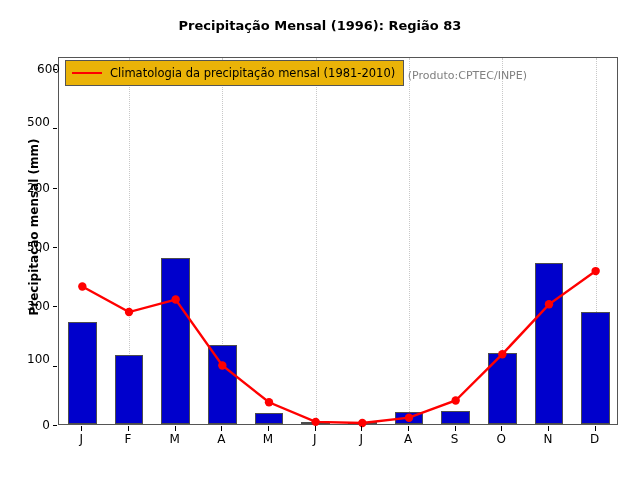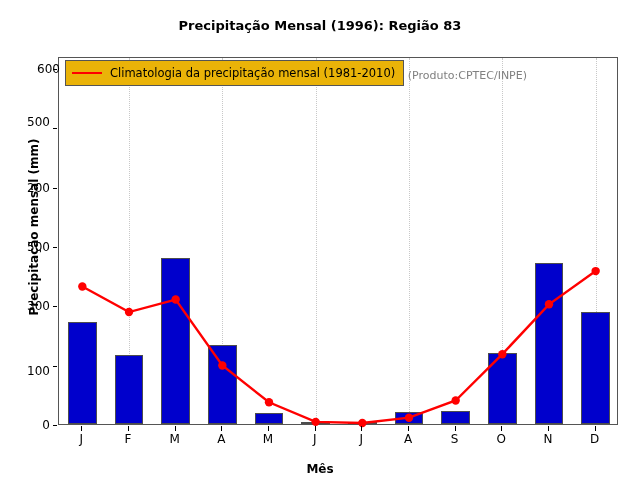--- a/index.html
+++ b/index.html
@@ -192,32 +192,31 @@
         <circle cx="303.3333333333333" cy="365.03225806451616" r="4.2" fill="#ff0000"></circle>
         <circle cx="350" cy="359.69032258064516" r="4.2" fill="#ff0000"></circle>
         <circle cx="396.66666666666663" cy="342.47741935483873" r="4.2" fill="#ff0000"></circle>
         <circle cx="443.3333333333333" cy="296.18064516129033" r="4.2" fill="#ff0000"></circle>
         <circle cx="490" cy="246.32258064516128" r="4.2" fill="#ff0000"></circle>
         <circle cx="536.6666666666666" cy="213.08387096774194" r="4.2" fill="#ff0000"></circle>
       </svg>
   </div>
 
   <div id="ylabel">Precipitação mensal (mm)</div>
-  <div id="xlabel">Mês</div>
 
   <div id="legend">
     <span id="legend-swatch"></span>
     <span id="legend-label">Climatologia da precipitação mensal (1981-2010)</span>
   </div>
 
   <div id="produto-note">(Produto:CPTEC/INPE)</div>
 
 <div class="ytick-label" style="top: 425px; left: 10px;">0</div>
     <div class="ytick-mark" style="top: 425px; left: 53px;"></div>
-    <div class="ytick-label" style="top: 371px; left: 10px;">100</div>
+    <div class="ytick-label" style="top: 359px; left: 10px;">100</div>
     <div class="ytick-mark" style="top: 365.645px; left: 53px;"></div>
     <div class="ytick-label" style="top: 306.29px; left: 10px;">300</div>
     <div class="ytick-mark" style="top: 306.29px; left: 53px;"></div>
     <div class="ytick-label" style="top: 246.935px; left: 10px;">500</div>
     <div class="ytick-mark" style="top: 246.935px; left: 53px;"></div>
     <div class="ytick-label" style="top: 187.581px; left: 10px;">200</div>
     <div class="ytick-mark" style="top: 187.581px; left: 53px;"></div>
     <div class="ytick-label" style="top: 122px; left: 10px;">500</div>
     <div class="ytick-mark" style="top: 128.226px; left: 53px;"></div>
     <div class="ytick-label" style="top: 68.871px; left: 20px;">600</div>

